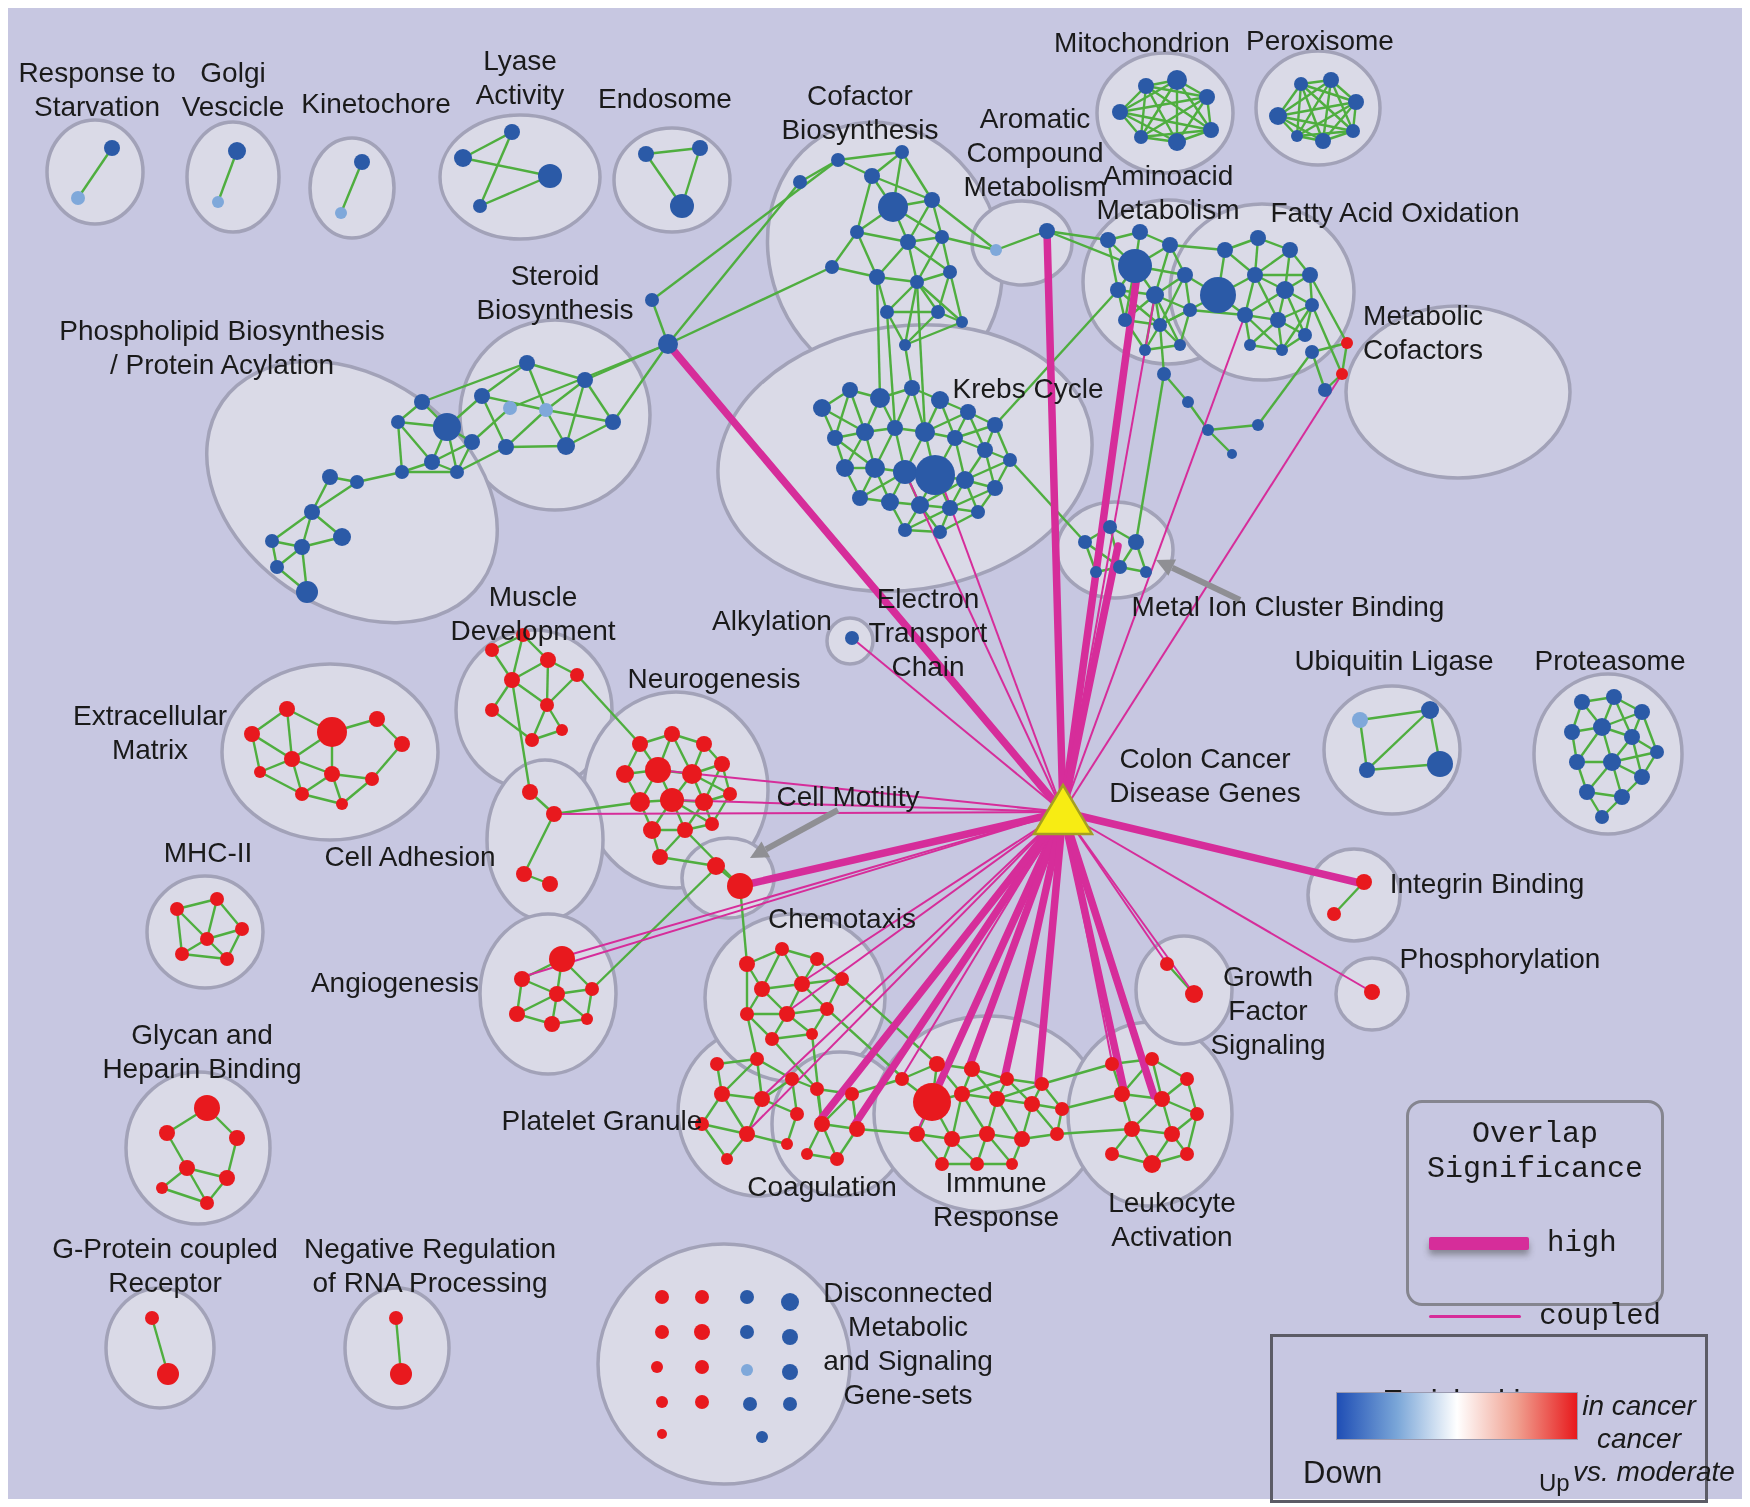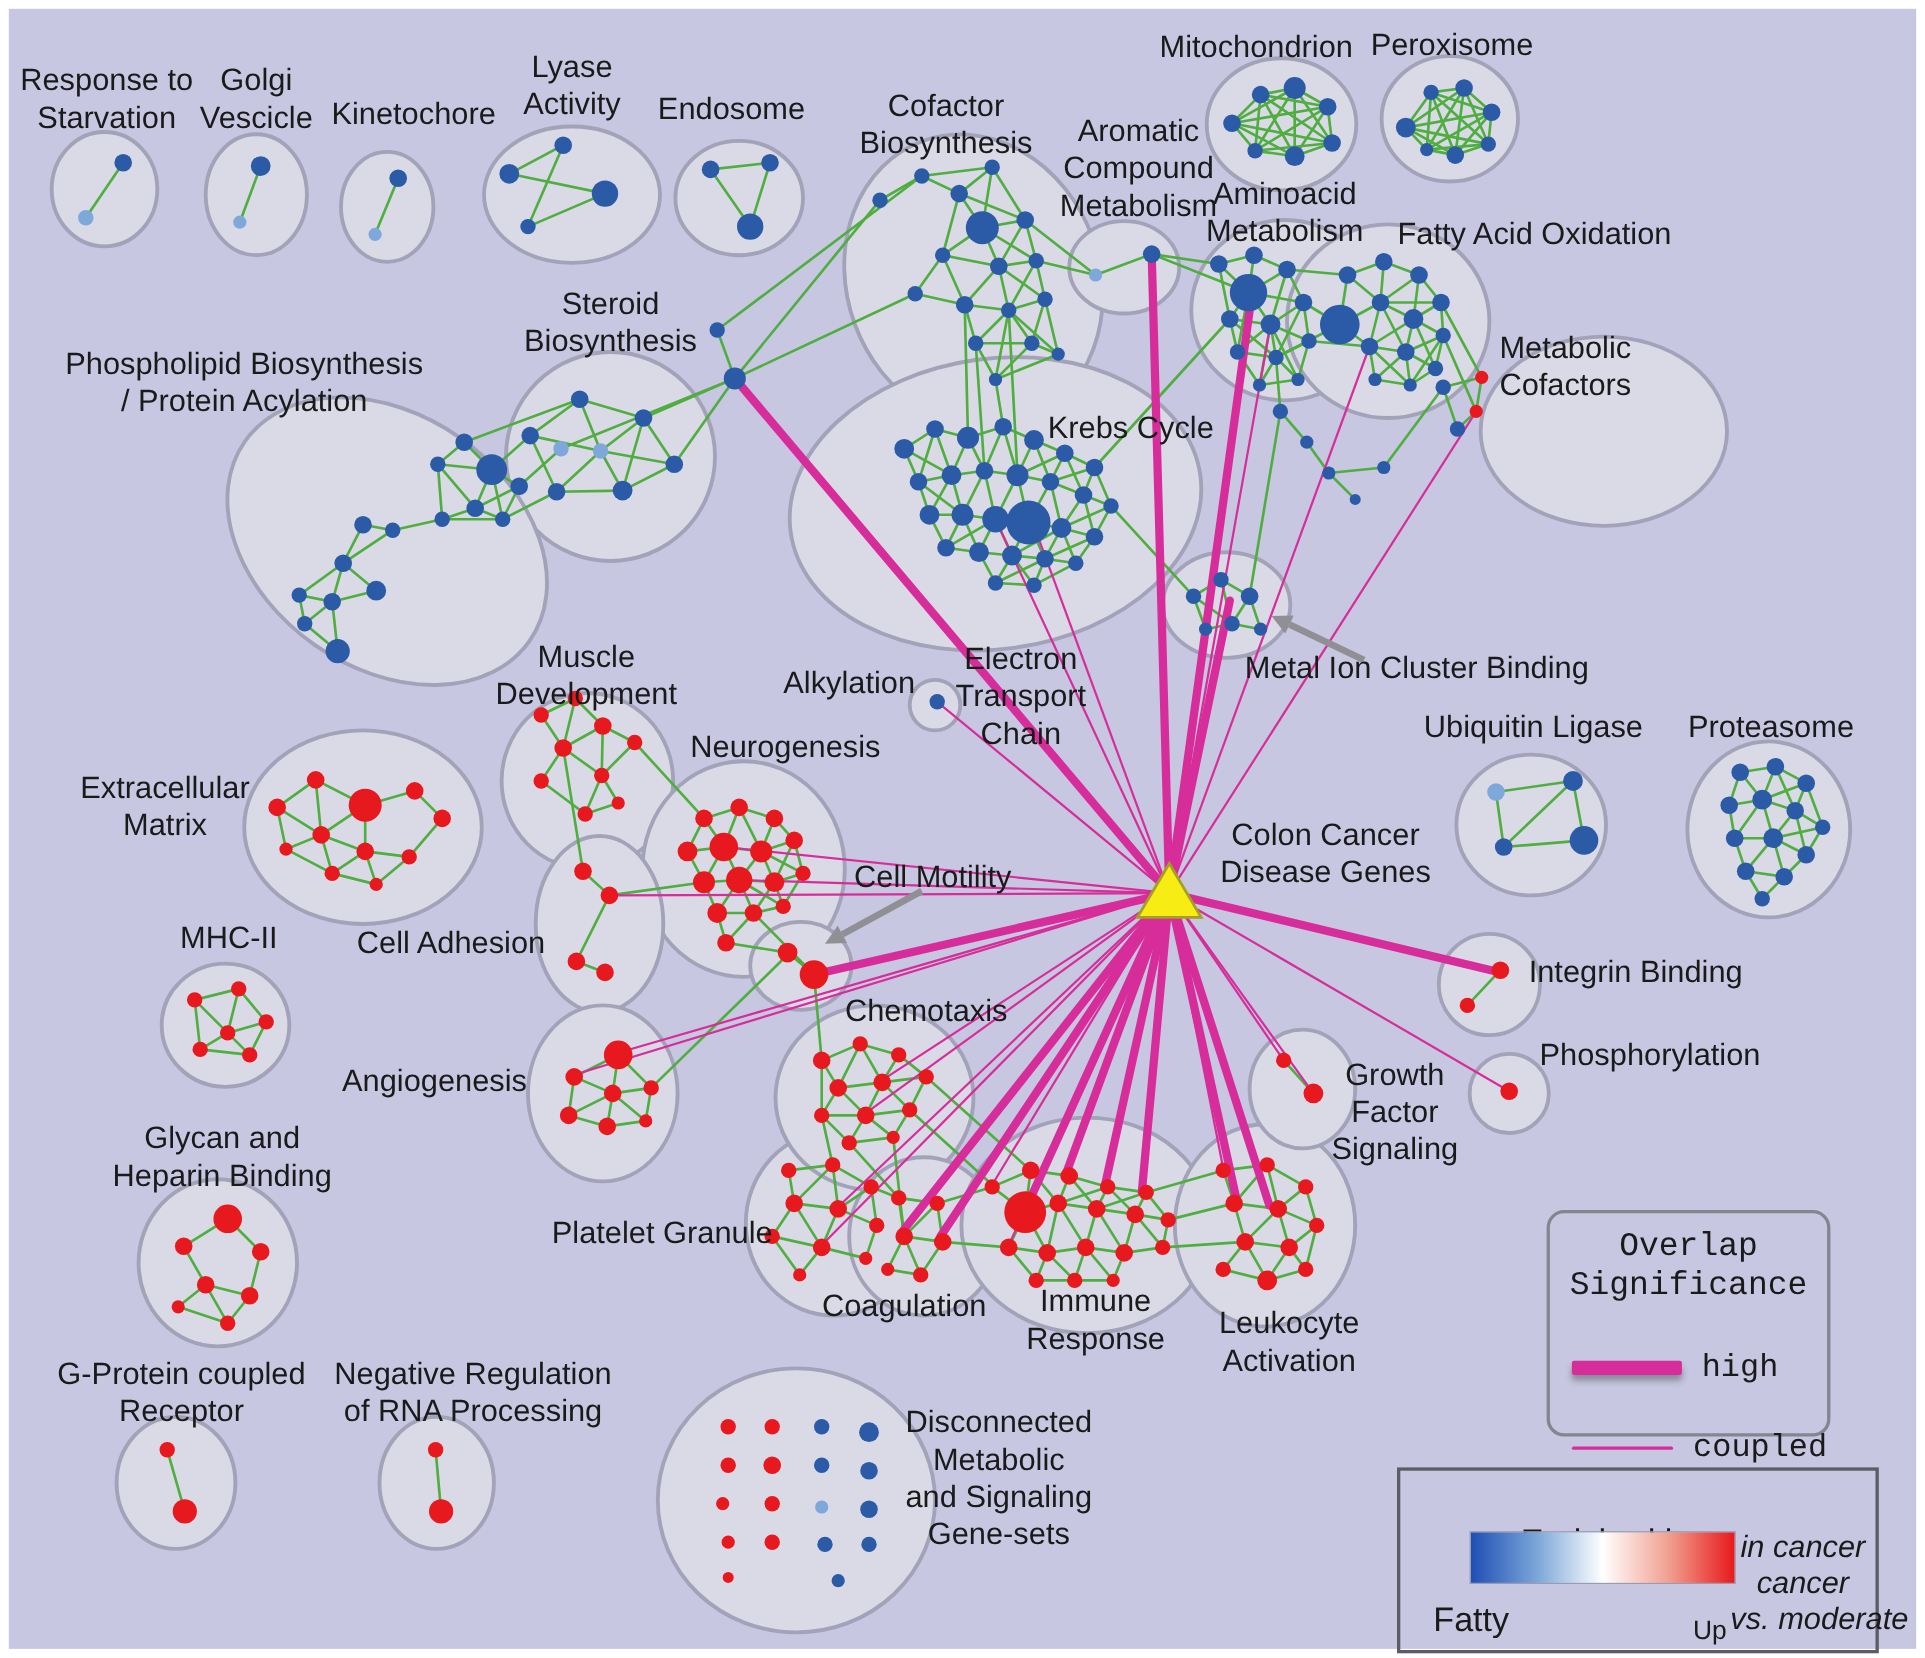--- a/index.html
+++ b/index.html
@@ -1048,21 +1048,21 @@
     </div>
     <div class="lo-row">
       <span class="sig-sample sig-moderate" style="background: rgb(214, 45, 154);"></span>
       <span class="lo-label">coupled</span>
     </div>
   </div>
 
   <div class="legend legend-enriched">
     <div class="le-title">Enriched in...</div>
     <div class="le-bar" style="background: linear-gradient(90deg, rgb(31, 78, 181) 0%, rgb(122, 166, 216) 25%, rgb(255, 255, 255) 50%, rgb(240, 160, 144) 75%, rgb(232, 25, 28) 100%);"></div>
-    <div class="le-down">Fatty</div>
+    <div class="le-down">Down</div>
     <div class="le-up">Up</div>
     <div class="le-note">
       <div>in cancer</div>
       <div>cancer</div>
       <div>vs. moderate</div>
     </div>
   </div>
 </div>
 
 </body></html>

